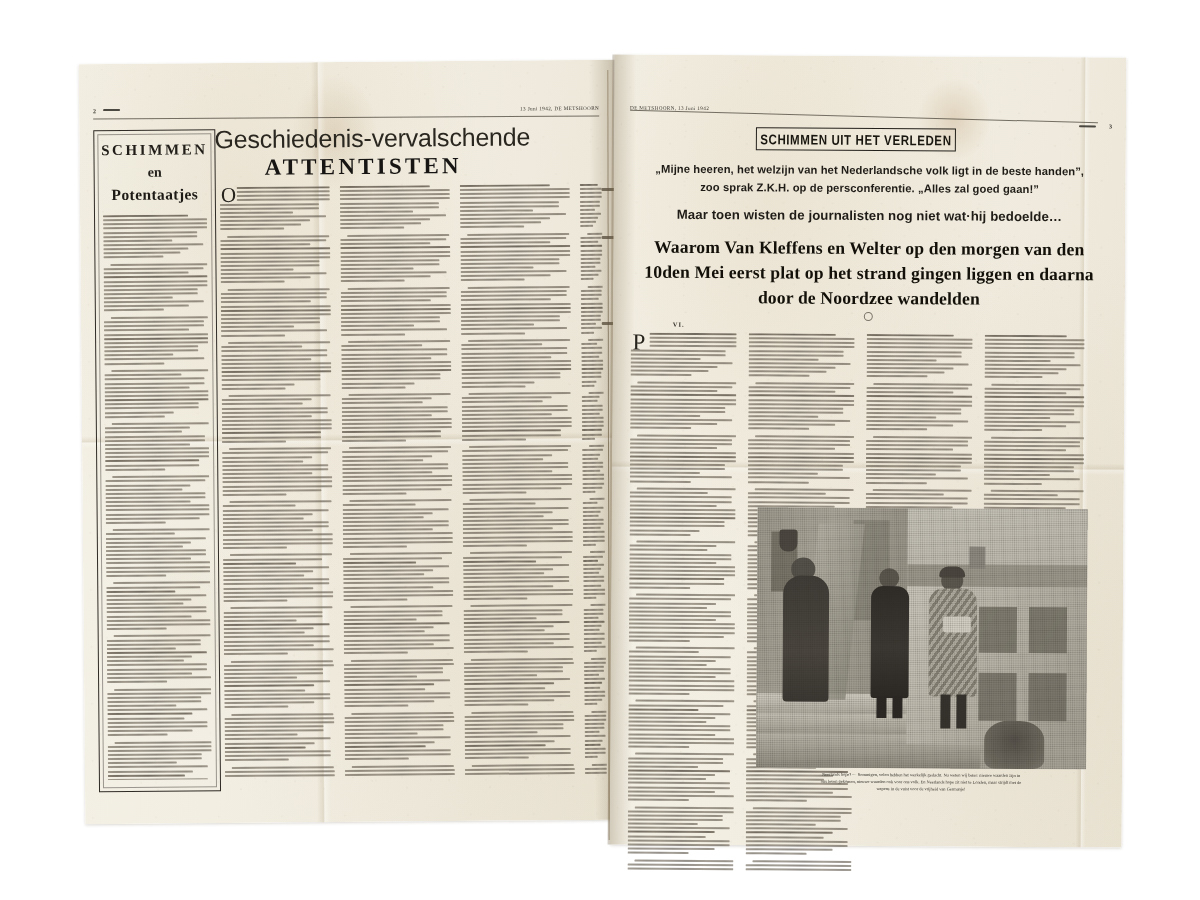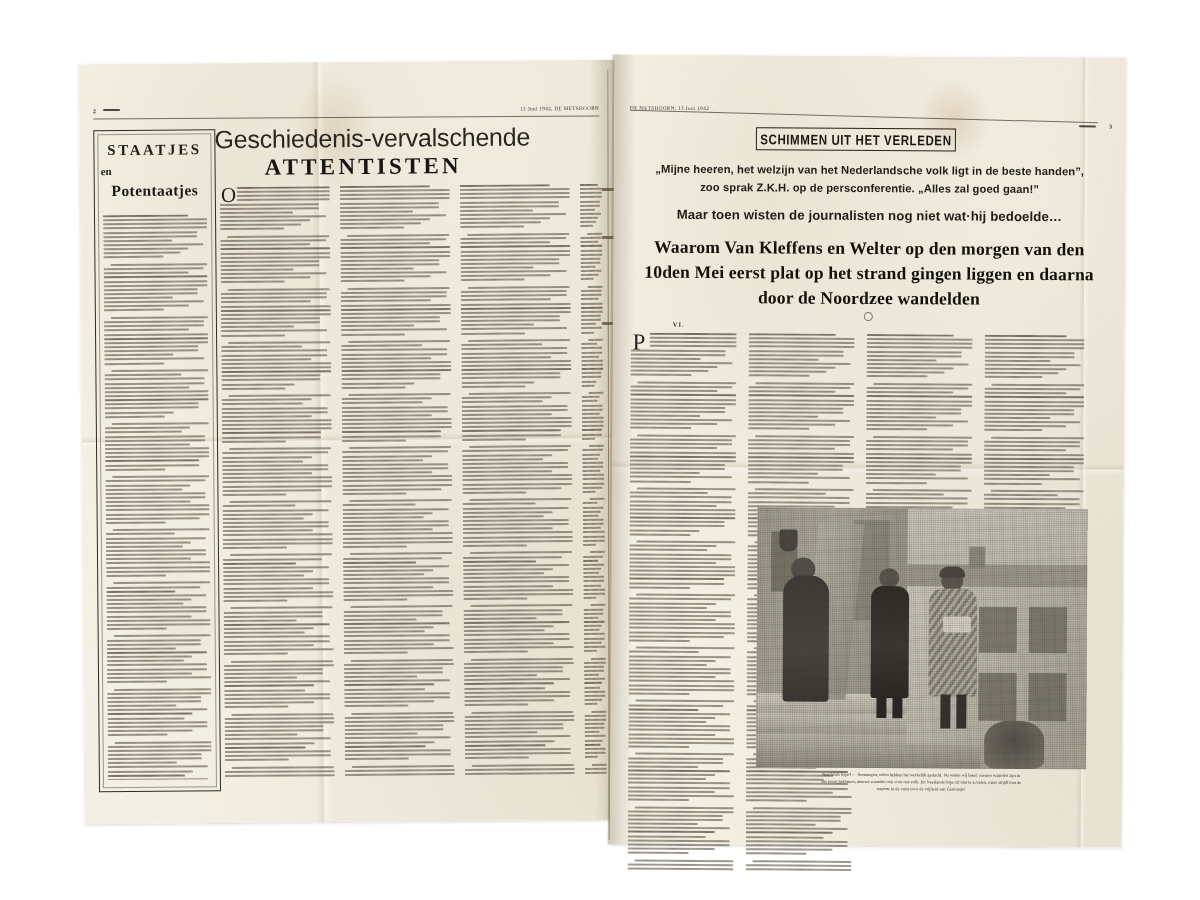--- a/index.html
+++ b/index.html
@@ -113,21 +113,21 @@
   }
   .side-box .inner-rule{
     position:absolute;left:3px;right:3px;top:3px;bottom:3px;
     border:0.6px solid rgba(47,43,37,.45);
   }
   .sb-title1{
     text-align:center;font-family:"Liberation Serif",serif;font-weight:bold;
     font-size:15px;letter-spacing:2.6px;color:#211e19;line-height:1;
   }
   .sb-en{
-    text-align:left;font-size:11px;color:#26231e;font-weight:bold;
+    text-align:center;font-size:14px;color:#26231e;font-weight:bold;
     font-family:"Liberation Serif",serif;
   }
   .sb-title2{
     text-align:center;font-family:"Liberation Serif",serif;font-weight:bold;
     font-size:15.5px;letter-spacing:.4px;color:#1d1a16;line-height:1;
   }
   .head-script{
     position:absolute;font-family:"Liberation Sans",sans-serif;
     font-size:25px;color:#2a2720;letter-spacing:-.2px;white-space:nowrap;
     font-weight:300;
@@ -214,21 +214,21 @@
       <div class="folio-dash" style="left:24px;top:45px;"></div>
       <div class="masthead" style="top:45px;text-align:right;">13 Juni 1942, DE METSHOORN</div>
       <div class="rule" style="left:14px;width:506px;top:55px;transform:rotate(0.18deg);"></div>
 
       <div class="head-script" style="left:135px;top:62px;">Geschiedenis-vervalschende</div>
       <div class="head-block" style="left:185px;top:92px;">ATTENTISTEN</div>
 
       <div class="side-box" style="left:14px;top:66px;width:120px;height:660px;">
         <div class="inner-rule"></div>
         <div style="padding:12px 6px 0 6px;">
-          <div class="sb-title1">STAATJES</div>
+          <div class="sb-title1">SCHIMMEN</div>
           <div class="sb-en" style="margin-top:7px;">en</div>
           <div class="sb-title2" style="margin-top:6px;">Potentaatjes</div>
         </div>
         <div class="col" style="left:8px;top:84px;width:104px;height:565px;" id="sb-body">
             <div class="tline s82 dark"></div>
             <div class="tline s100"></div>
             <div class="tline s100"></div>
             <div class="tline s100"></div>
             <div class="tline s90"></div>
             <div class="tline s90"></div>

